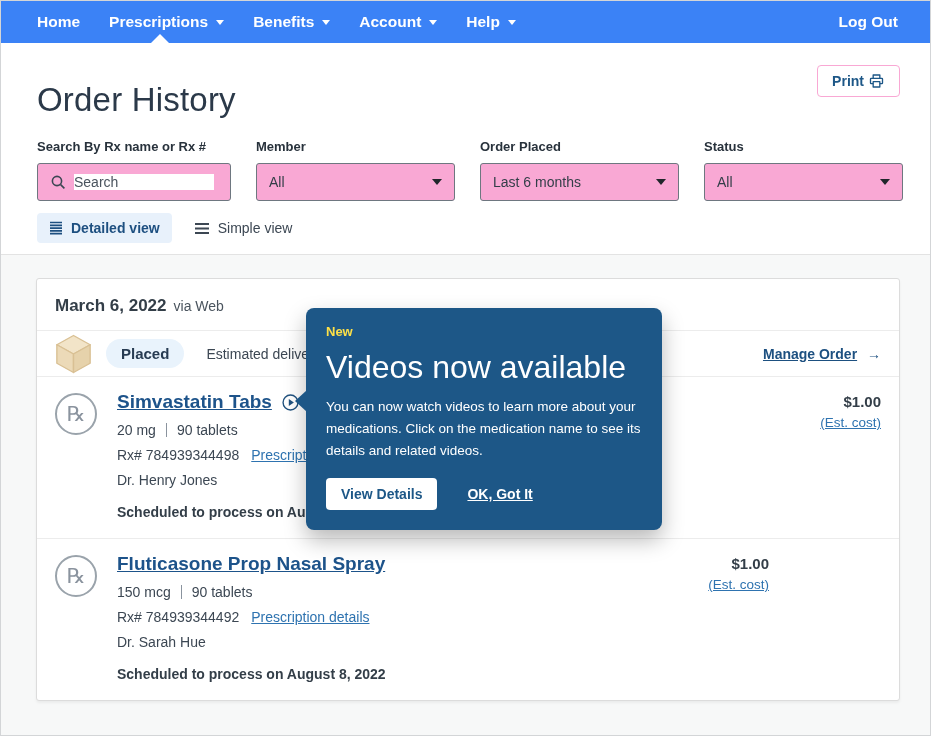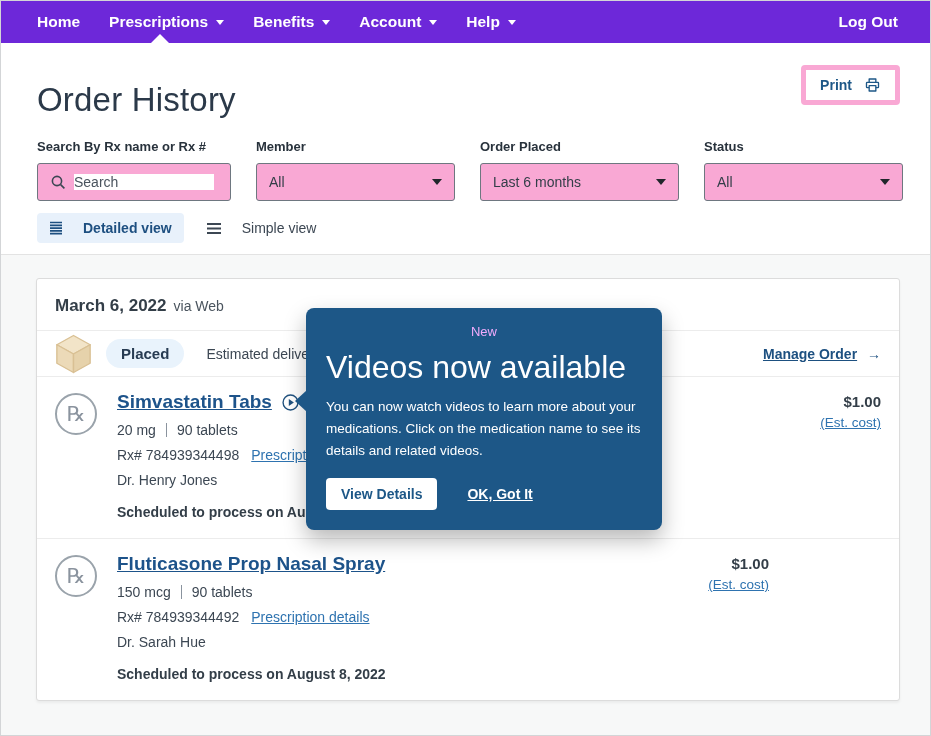--- a/index.html
+++ b/index.html
@@ -1,56 +1,56 @@
 <!DOCTYPE html>
 <html><head>
 <meta charset="utf-8">
 <style>
   * { box-sizing: border-box; margin: 0; padding: 0; }
   body { background:#fff; font-family:"Liberation Sans","DejaVu Sans",sans-serif; }
   .viewport { width:931px; height:736px; position:relative; background:#fff;
     border:1px solid #d3d5d7; overflow:hidden; }
 
   
-  .topnav { height:42px; background:#6d28d9; display:flex; align-items:center;
+  .topnav { height:42px; background:#3b82f6; display:flex; align-items:center;
     padding:0 30px 0 36px; position:relative; }
   .nav-item { color:#fff; font-size:15.5px; font-weight:bold; margin-right:29px;
     display:flex; align-items:center; height:42px; position:relative; cursor:pointer; }
   .nav-caret { width:0; height:0; border-left:4.5px solid transparent;
     border-right:4.5px solid transparent; border-top:5.5px solid #fff; margin-left:8px; }
   .nav-notch { position:absolute; bottom:0; left:50%; margin-left:-16px; width:0; height:0;
     border-left:9px solid transparent; border-right:9px solid transparent;
     border-bottom:9px solid #fff; }
   .nav-logout { margin-left:auto; margin-right:2px; }
 
   
   .page-head { padding:26px 36px 0; position:relative; }
   .page-title { font-size:33px; font-weight:300; color:#2b3949; margin-top:12px; letter-spacing:.2px; }
   .print-btn { position:absolute; top:22px; right:30px; display:flex; align-items:center;
-    gap:12px; border:5px solid #f9a8d4; border-radius:4px; background:#fff; color:#1d5787;
+    gap:4px; border:1px solid #f9a8d4; border-radius:4px; background:#fff; color:#1d5787;
     font-size:14px; font-weight:bold; padding:7px 14px; cursor:pointer;
     font-family:inherit; }
 
   
   .filters { display:flex; padding-left:36px; margin-top:20px; }
   .filter { margin-right:25px; }
   .filter-label { font-size:13px; font-weight:bold; color:#28323c; margin-bottom:9px; }
   .control { height:38px; border:1px solid #6e7780; border-radius:3px; background:#f9a8d4;
     display:flex; align-items:center; padding:0 12px; font-size:14px; color:#333e48; }
   .control.search { width:194px; }
   .control.select { width:199px; justify-content:space-between; cursor:pointer; }
   .search input { border:none; outline:none; font-size:14px; width:140px; margin-left:8px;
     font-family:inherit; color:#333e48; }
   .search input::placeholder { color:#4a545e; opacity:1; }
   .sel-caret { width:0; height:0; border-left:5px solid transparent;
     border-right:5px solid transparent; border-top:6px solid #21262b; }
 
   
   .view-toggle { display:flex; align-items:center; margin:12px 0 0 36px; }
-  .chip { display:flex; align-items:center; gap:20px; padding:7px 12px; border-radius:4px;
+  .chip { display:flex; align-items:center; gap:8px; padding:7px 12px; border-radius:4px;
     font-size:14px; cursor:pointer; }
   .chip.active { background:#e8f1fb; color:#1d4f80; font-weight:bold; }
   .chip.plain { color:#3c4753; margin-left:10px; }
 
   
   .gray-area { position:absolute; left:0; right:0; top:253px; bottom:0;
     background:#f7f8f8; border-top:1px solid #e3e3e3; }
   .order-card { position:absolute; left:35px; top:277px; width:864px; height:423px;
     background:#fff; border:1px solid #dcdcdc; border-radius:3px;
     box-shadow:0 2px 3px rgba(0,0,0,.05); overflow:hidden; }
@@ -93,21 +93,21 @@
   .est-cost { font-size:13.5px; color:#2e73b0; text-decoration:underline; margin-top:5px;
     display:inline-block; cursor:pointer; }
 
   
   .popup { position:absolute; left:305px; top:307px; width:356px; background:#1d5787;
     border-radius:8px; padding:16px 20px 20px; color:#fff; z-index:30;
     box-shadow:0 10px 22px rgba(0,0,0,.28); }
   .popup-arrow { position:absolute; left:-11px; top:82px; width:0; height:0;
     border-top:11px solid transparent; border-bottom:11px solid transparent;
     border-right:12px solid #1d5787; }
-  .popup-badge { font-size:13px; font-weight:normal; color:#f0abfc;text-align:center; }
+  .popup-badge { font-size:13px; font-weight:bold; color:#fde047; }
   .popup-title { font-size:32px; font-weight:300; margin-top:10px; }
   .popup-body { font-size:13.5px; line-height:1.62; margin-top:10px; width:316px; }
   .popup-actions { display:flex; align-items:center; margin-top:16px; }
   .popup-primary { background:#fff; color:#1d5787; font-weight:bold; font-size:14px;
     border:none; border-radius:4px; padding:8px 15px; cursor:pointer; font-family:inherit; }
   .popup-secondary { color:#fff; font-weight:bold; font-size:14px; text-decoration:underline;
     margin-left:30px; cursor:pointer; }
 
   svg { display:block; }
 </style>

